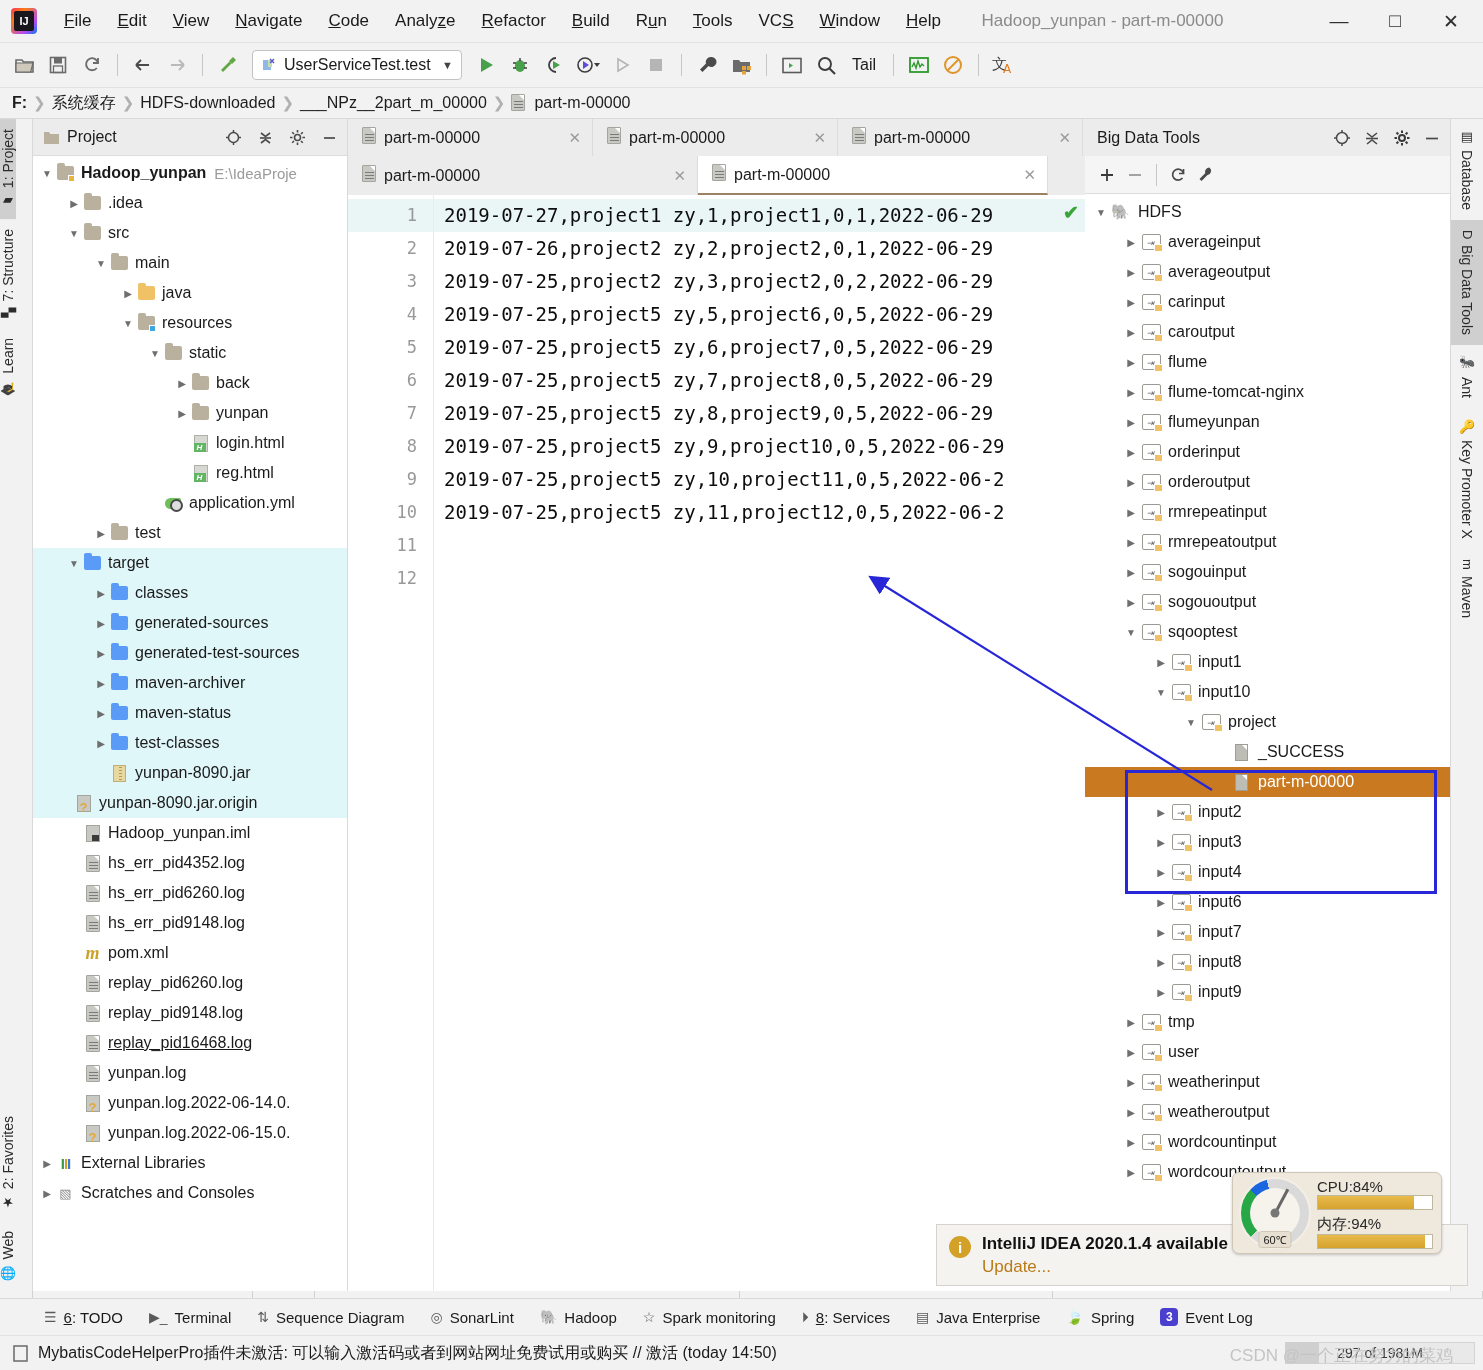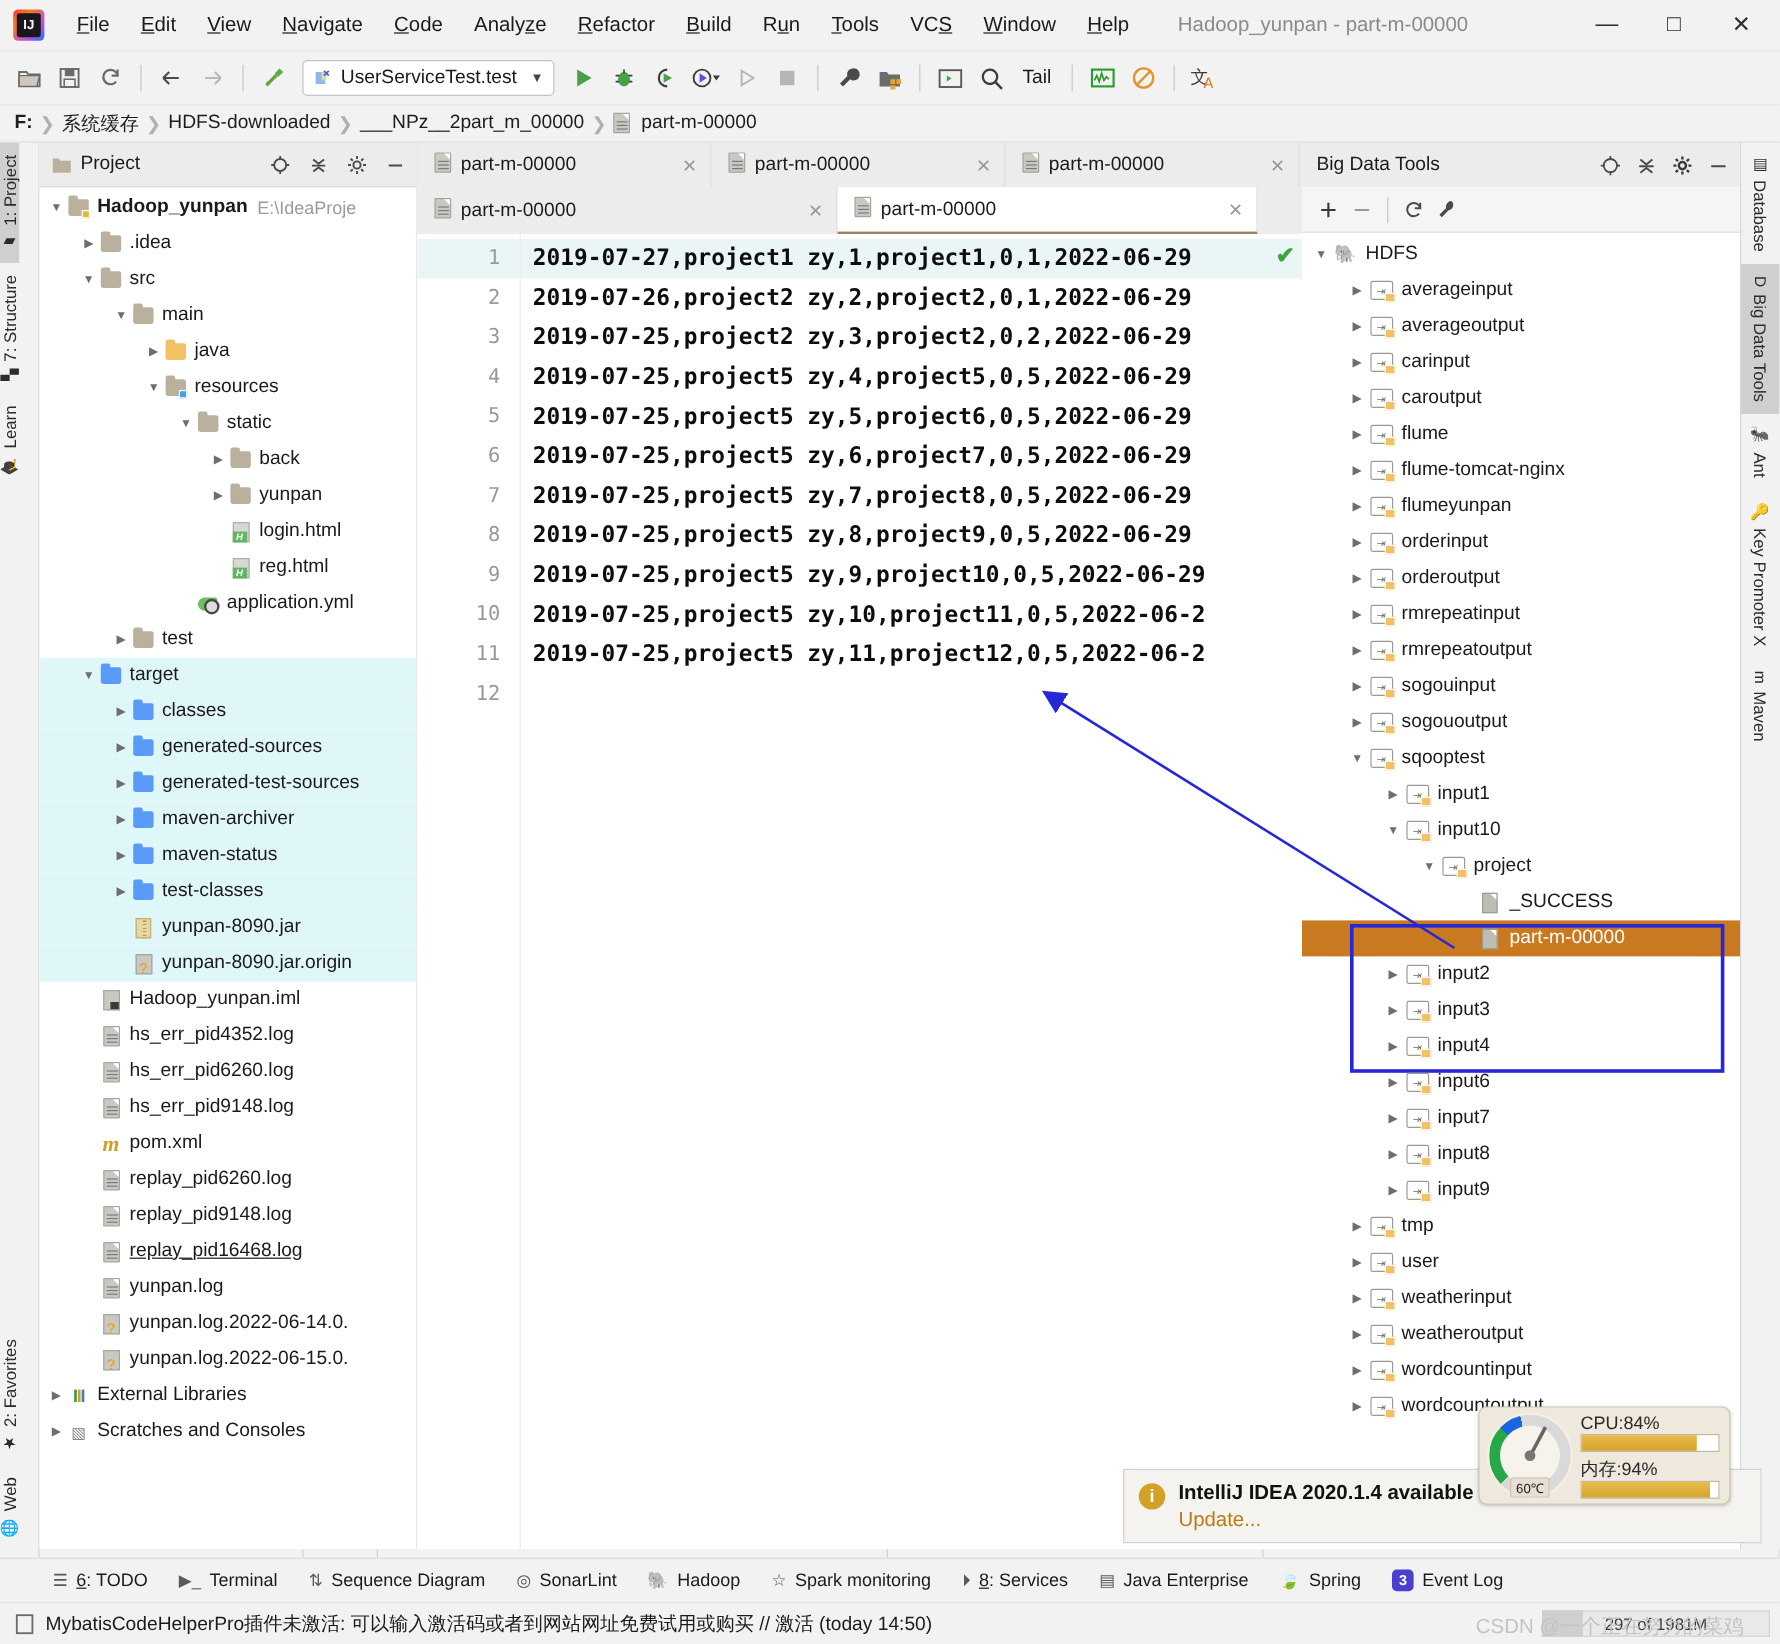--- a/index.html
+++ b/index.html
@@ -75,21 +75,21 @@
   .tabrow.second{ height:39px; }
   .etab{ display:flex; align-items:center; gap:8px; padding:0 11px 0 14px; font-size:16px;
         border-right:1px solid #dcdcdc; background:#ececec; cursor:default; white-space:nowrap;}
   .etab.active{ background:#fff; border-bottom:2px solid #9c8164;}
   .etab .x{ color:#9a9a9a; font-size:15px; padding-left:6px;}
   .ed-wrap{ flex:1; display:flex; min-height:0; position:relative; background:#fff;}
   .gutter{ width:86px; background:#fff; flex:none; text-align:right; padding-top:4px; border-right:1px solid #eaeaea;}
   .gutter div{ height:33px; line-height:33px; padding-right:16px; color:#999999;
     font-family:"DejaVu Sans Mono", monospace; font-size:17px;}
   .gutter div.cur{ background:#eaf6f6; }
-  .code{ flex:1; padding-top:4px; overflow:hidden; position:relative;font-weight:bold;}
+  .code{ flex:1; padding-top:4px; overflow:hidden; position:relative;}
   .code .ln{ height:33px; line-height:33px; padding-left:10px;
     font-family:"DejaVu Sans Mono", monospace; font-size:19px; color:#0d0d0d; white-space:pre;}
   .code .ln.cur{ background:#eaf6f6; }
   .checkmark{ position:absolute; right:6px; top:6px; color:#3aa63a; font-size:19px; font-weight:bold;}
 
   
   .bdt{ width:365px; background:#fff; display:flex; flex-direction:column; flex:none; position:relative;}
   .bdt-head{ height:37px; display:flex; align-items:center; padding:0 6px 0 12px; background:#ececec; gap:6px; flex:none;}
   .bdt-head .t{ font-size:16px; flex:1;}
   .bdt-tb{ height:38px; display:flex; align-items:center; padding-left:10px; gap:4px; background:#f5f5f5; border-bottom:1px solid #dcdcdc; flex:none;}
@@ -556,21 +556,21 @@
             </span>
             <span class="tx">test-classes</span>
           </div>
           <div class="row hl" style="padding-left: 60px;">
             <span class="arrow"></span>
             <span class="ic">
               <span class="fi jar"></span>
             </span>
             <span class="tx">yunpan-8090.jar</span>
           </div>
-          <div class="row hl" style="padding-left: 60px;">
+          <div class="row hl" style="padding-left: 24px;">
             <span class="arrow"></span>
             <span class="ic">
               <span class="fi unknown"></span>
             </span>
             <span class="tx">yunpan-8090.jar.origin</span>
           </div>
           <div class="row" style="padding-left: 33px;">
             <span class="arrow"></span>
             <span class="ic">
               <span class="fi iml"></span>
@@ -725,21 +725,20 @@
             <div>8</div>
             <div>9</div>
             <div>10</div>
             <div>11</div>
             <div>12</div>
           </div>
         <div class="code" id="code">
             <div class="ln cur">2019-07-27,project1 zy,1,project1,0,1,2022-06-29</div>
             <div class="ln">2019-07-26,project2 zy,2,project2,0,1,2022-06-29</div>
             <div class="ln">2019-07-25,project2 zy,3,project2,0,2,2022-06-29</div>
-            <div class="ln">2019-07-25,project5 zy,4,project5,0,5,2022-06-29</div>
             <div class="ln">2019-07-25,project5 zy,5,project6,0,5,2022-06-29</div>
             <div class="ln">2019-07-25,project5 zy,6,project7,0,5,2022-06-29</div>
             <div class="ln">2019-07-25,project5 zy,7,project8,0,5,2022-06-29</div>
             <div class="ln">2019-07-25,project5 zy,8,project9,0,5,2022-06-29</div>
             <div class="ln">2019-07-25,project5 zy,9,project10,0,5,2022-06-29</div>
             <div class="ln">2019-07-25,project5 zy,10,project11,0,5,2022-06-2</div>
             <div class="ln">2019-07-25,project5 zy,11,project12,0,5,2022-06-2</div>
             <div class="ln"></div>
           </div>
         <div class="checkmark">✔</div>

